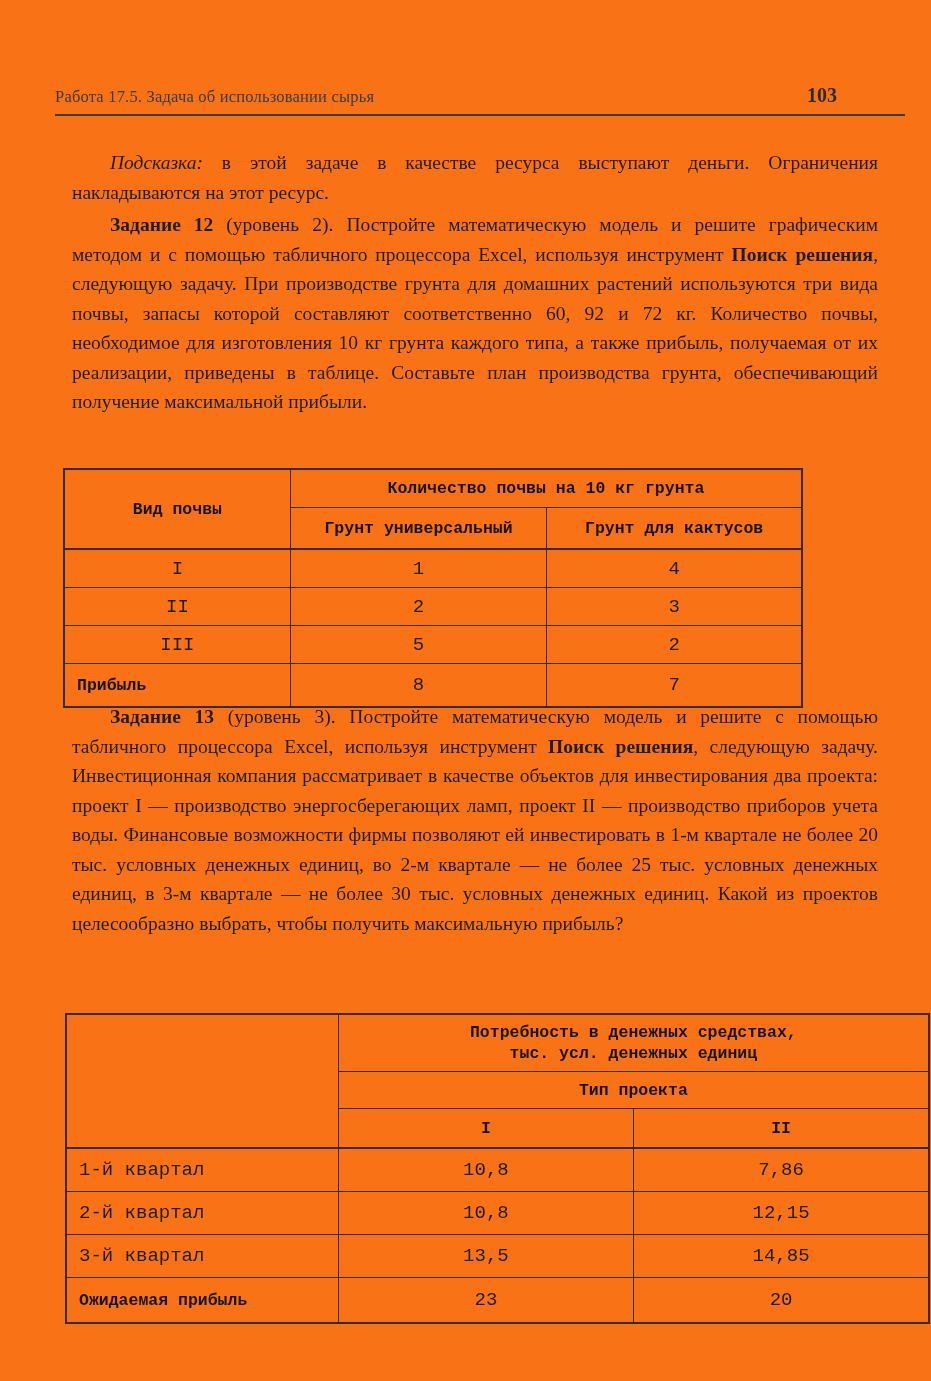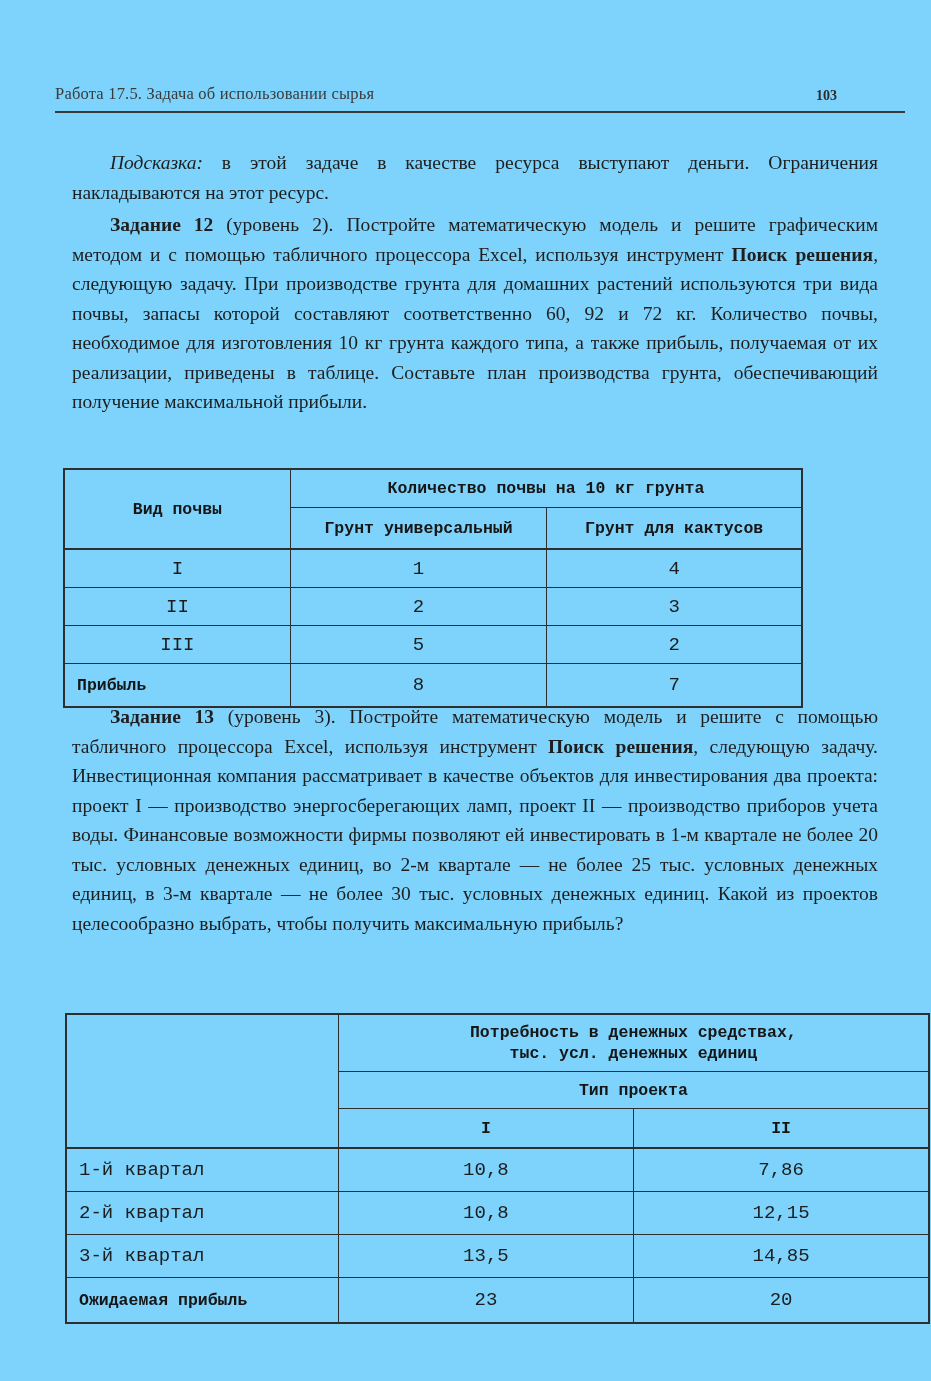--- a/index.html
+++ b/index.html
@@ -1,33 +1,33 @@
 <!DOCTYPE html>
 <html lang="ru"><head>
 <meta charset="utf-8">
 <style>
   html,body{margin:0;padding:0;}
   body{background:#eeeeec;}
   .page{
     position:relative;
     width:931px;height:1381px;
-    background:#7dd3fc;
+    background:#f97316;
     font-family:"Liberation Serif", serif;
     color:#1d1d1d;
     overflow:hidden;
   }
   
   .runhead{
     position:absolute;top:84px;left:55px;width:850px;
     display:flex;justify-content:space-between;align-items:flex-end;
     border-bottom:2.5px solid #3a3a3a;
     padding-bottom:7px;
   }
   .runtitle{font-size:16.5px;color:#3b3b3b;letter-spacing:.2px;}
-  .pagenum{font-size:14px;color:#2c2c2c;font-weight:bold;margin-right:68px;}
+  .pagenum{font-size:20px;color:#2c2c2c;font-weight:bold;margin-right:68px;}
 
   
   .para{
     position:absolute;left:72px;width:806px;margin:0;
     font-size:19.5px;line-height:29.5px;
     text-align:justify;text-indent:38px;
     color:#1e1e1e;
   }
   .para .it{font-style:italic;}
   .para .bd{font-weight:bold;}

